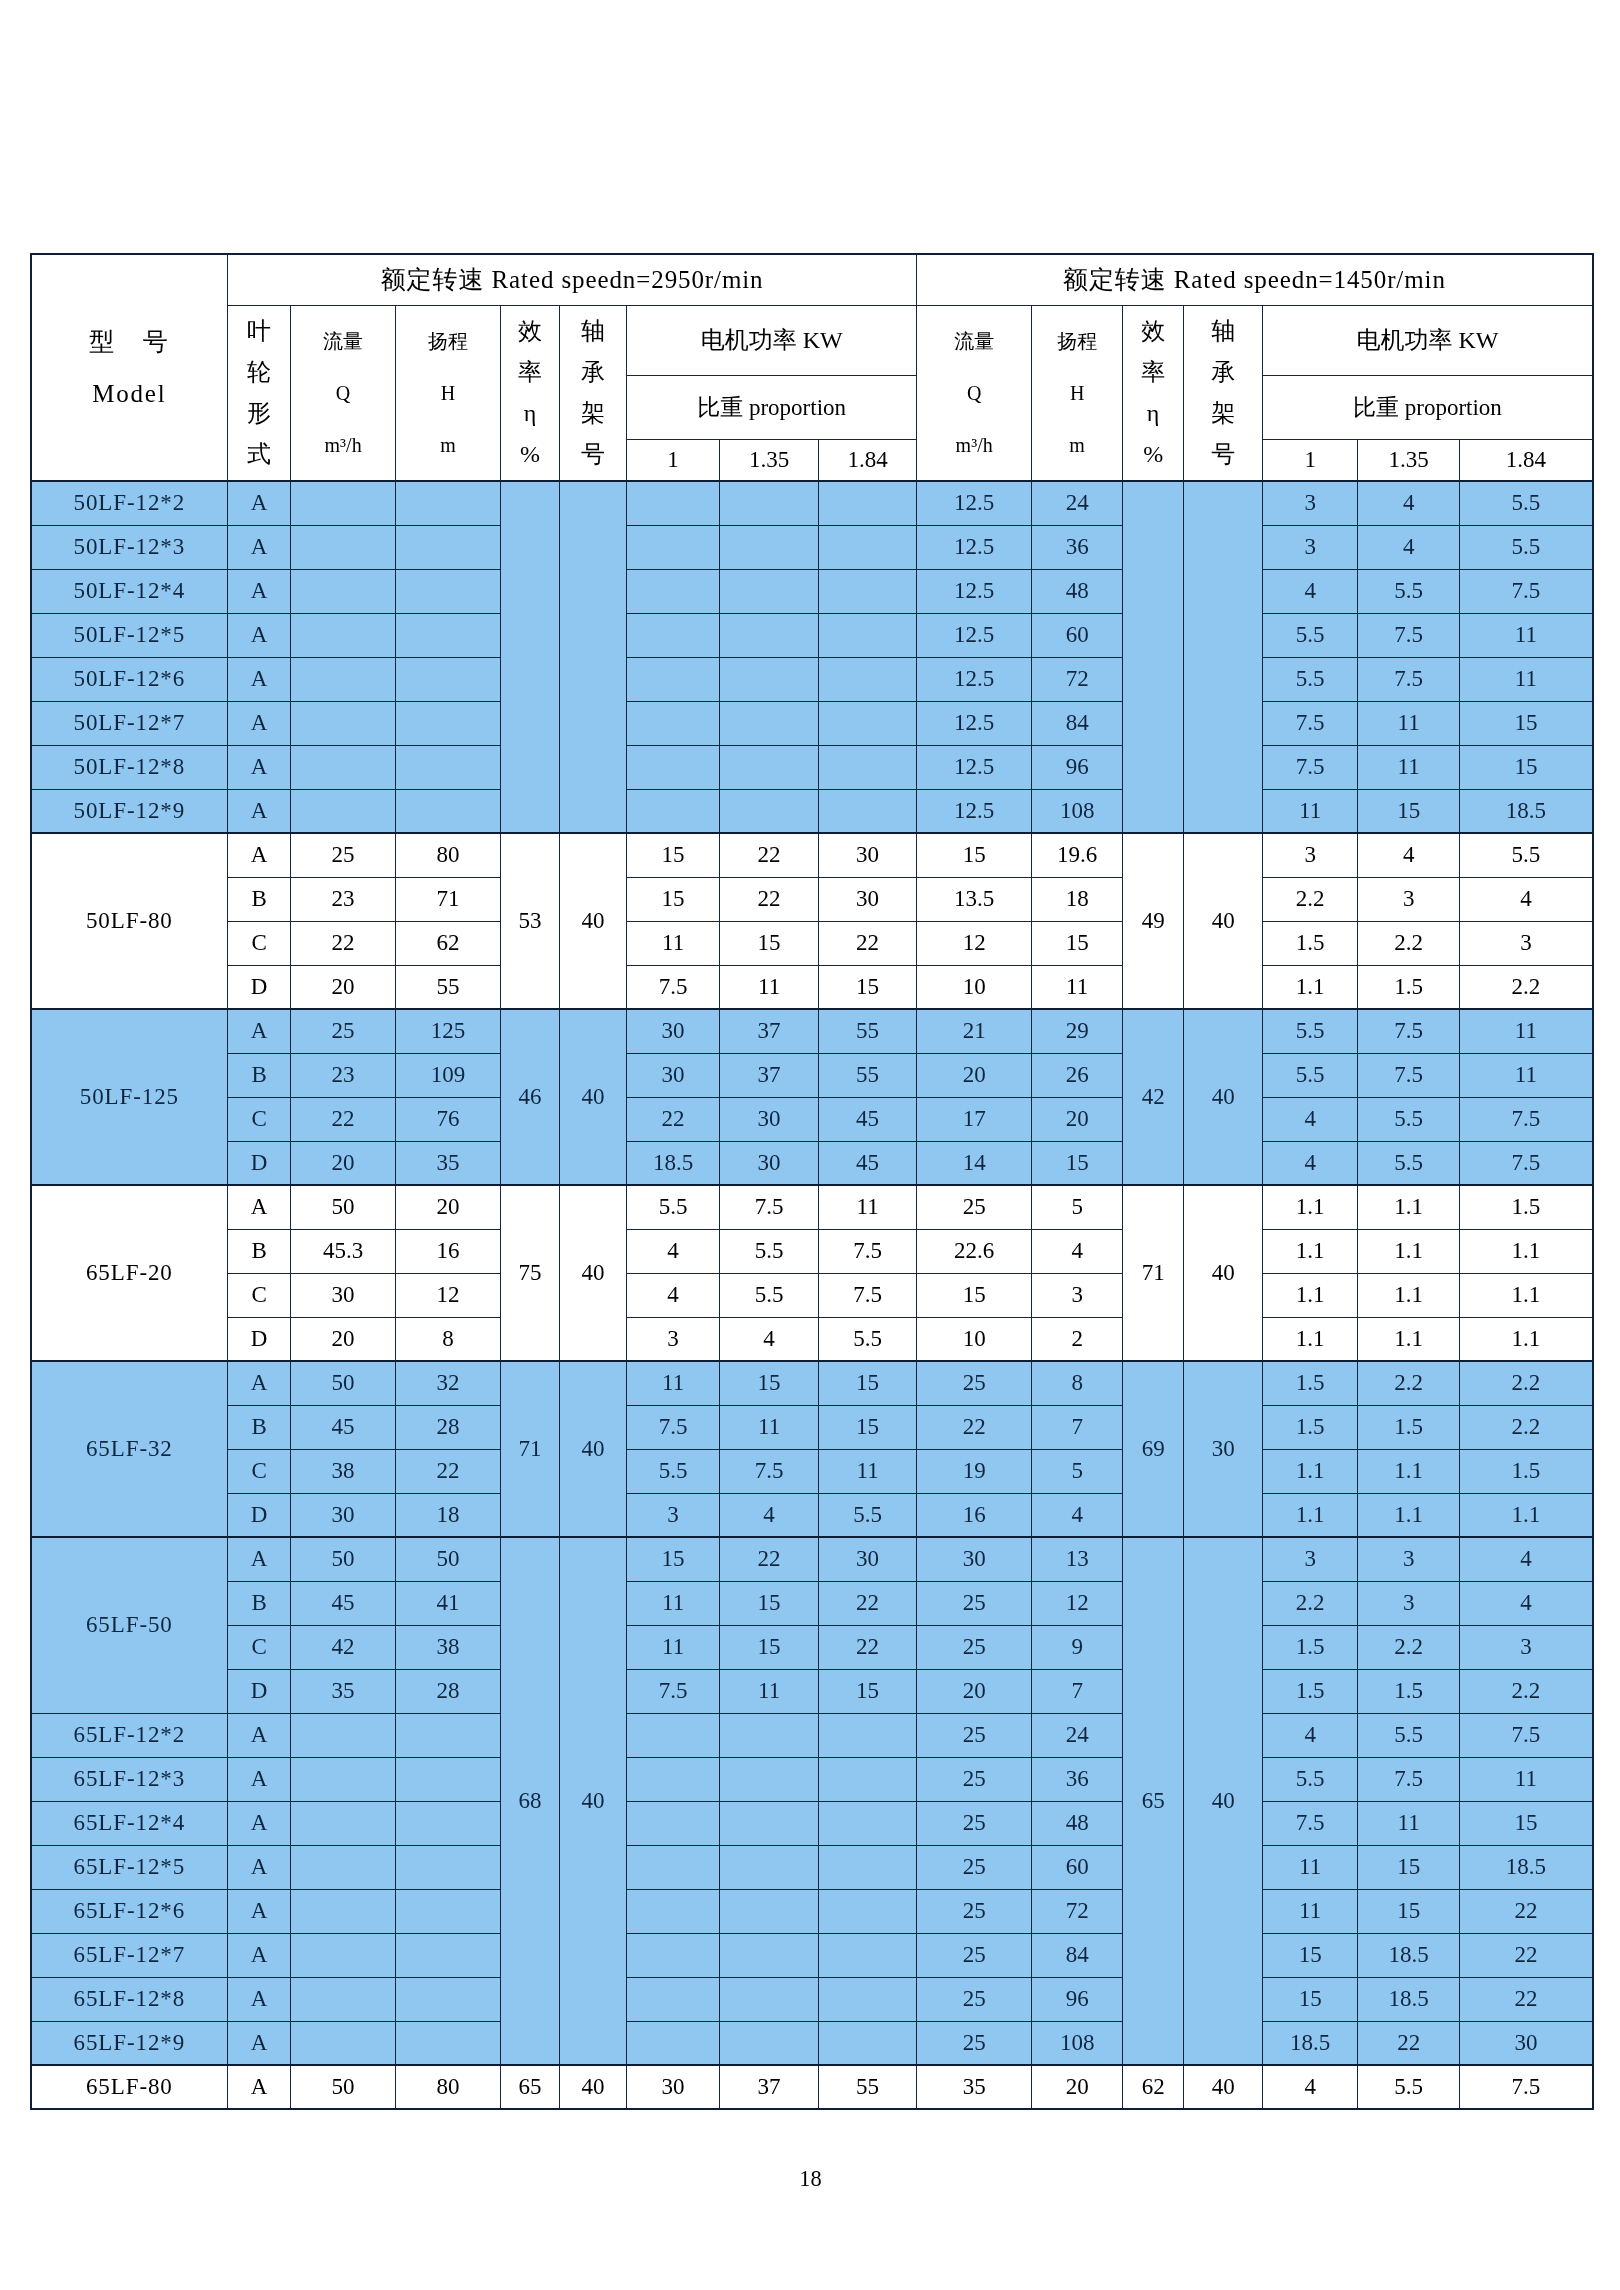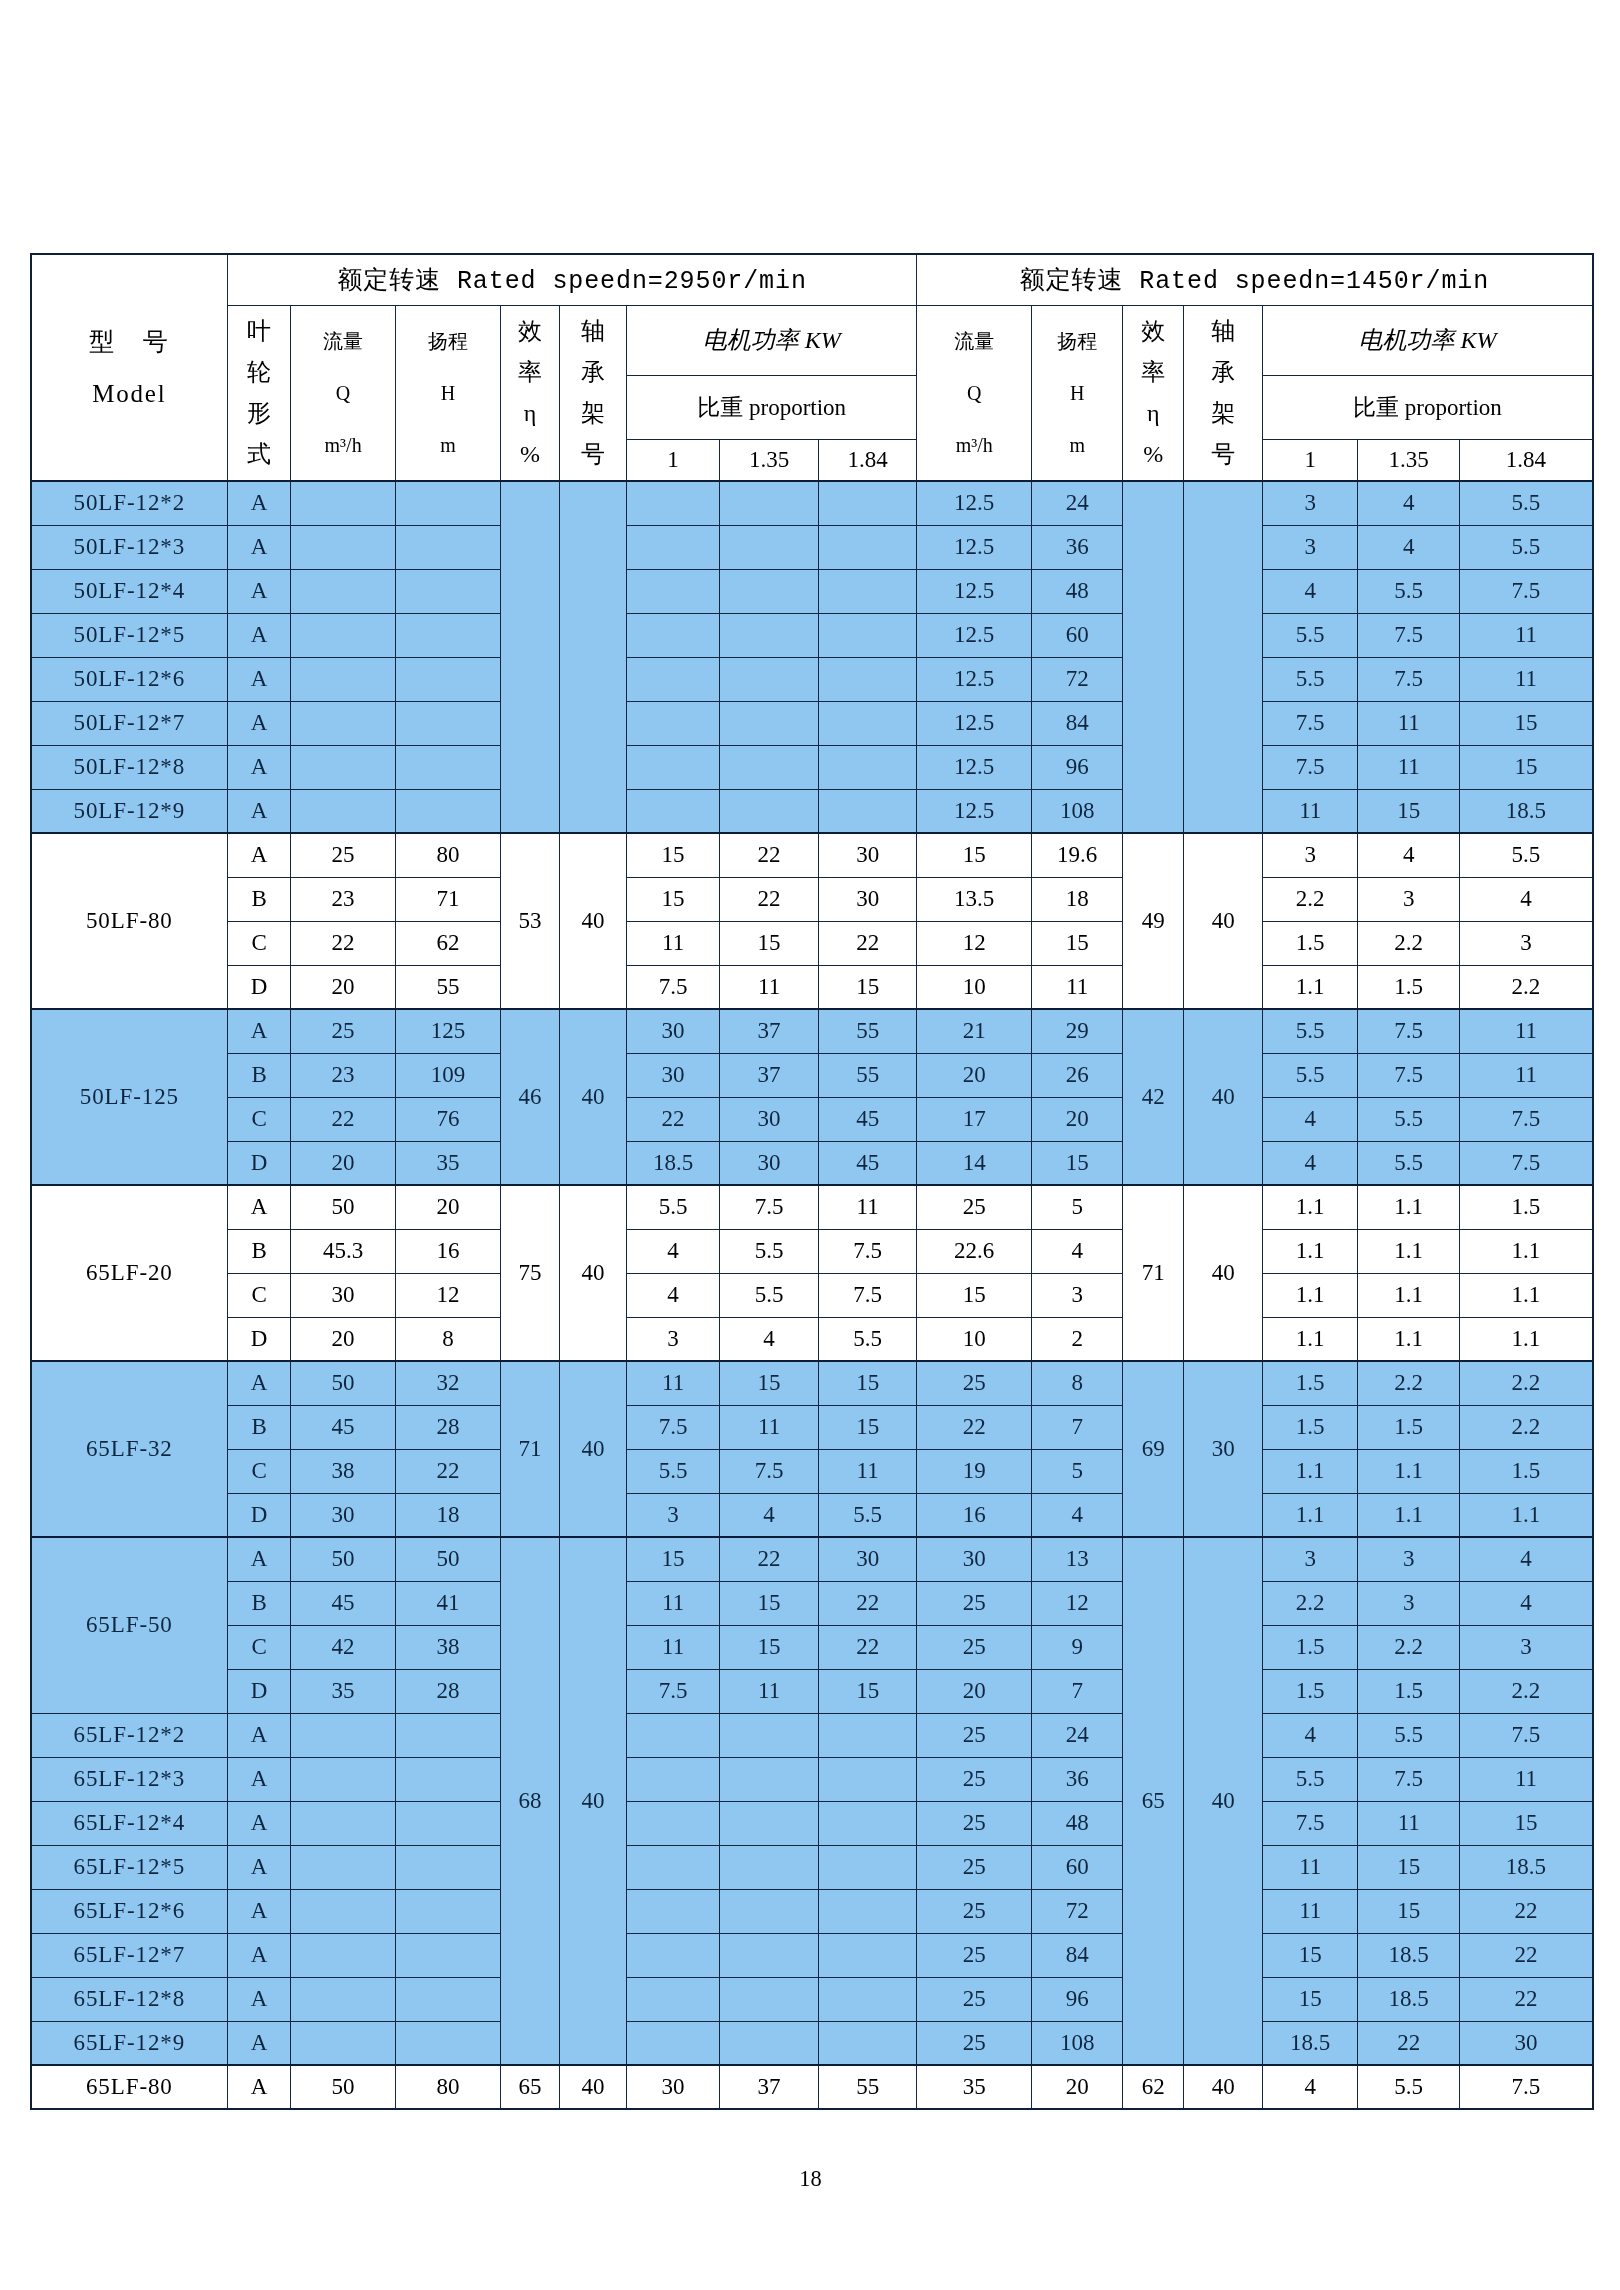--- a/index.html
+++ b/index.html
@@ -13,25 +13,25 @@
     border-collapse:collapse;table-layout:fixed;
     border:2.7px solid #101f38;
   }
   .spec th,.spec td{
     border:1.8px solid #16263e;
     text-align:center;vertical-align:middle;
     padding:0;font-weight:normal;color:#000;overflow:hidden;
   }
   
   .spec thead th{background:#ffffff;}
-  .h-speed{font-weight:bold;font-size:25px;letter-spacing:0.9px;font-family:Liberation Mono, monospace;}
+  .h-speed{font-weight:bold;font-size:25px;letter-spacing:0.9px;}
   .model-h{font-size:25px;line-height:52px;white-space:pre-line;letter-spacing:1.8px;}
   .h-cn{font-size:24px;line-height:41px;white-space:pre-line;}
   .h-flow{font-size:20px;line-height:52px;white-space:pre-line;}
-  .h-power{font-size:24px;font-style:italic;}
+  .h-power{font-size:24px;}
   .h-prop{font-size:23px;}
   .h-tick{font-size:23px;}
   tr.hr1{height:51px;} tr.hr2{height:70px;} tr.hr3{height:64px;font-family:Liberation Serif, serif;} tr.hr4{height:42px;}
   
   .spec tbody tr{height:44px;}
   .spec tbody td{font-size:23px;}
   .c-model{letter-spacing:0.9px;margin-top:16px;}
   tr.blue td{background:#8fc7f1;color:#10263f;border-color:#14253d;}
   tr.white td{background:#ffffff;color:#000;}
   tr.g-top td{border-top:2.7px solid #0e1d36;}

